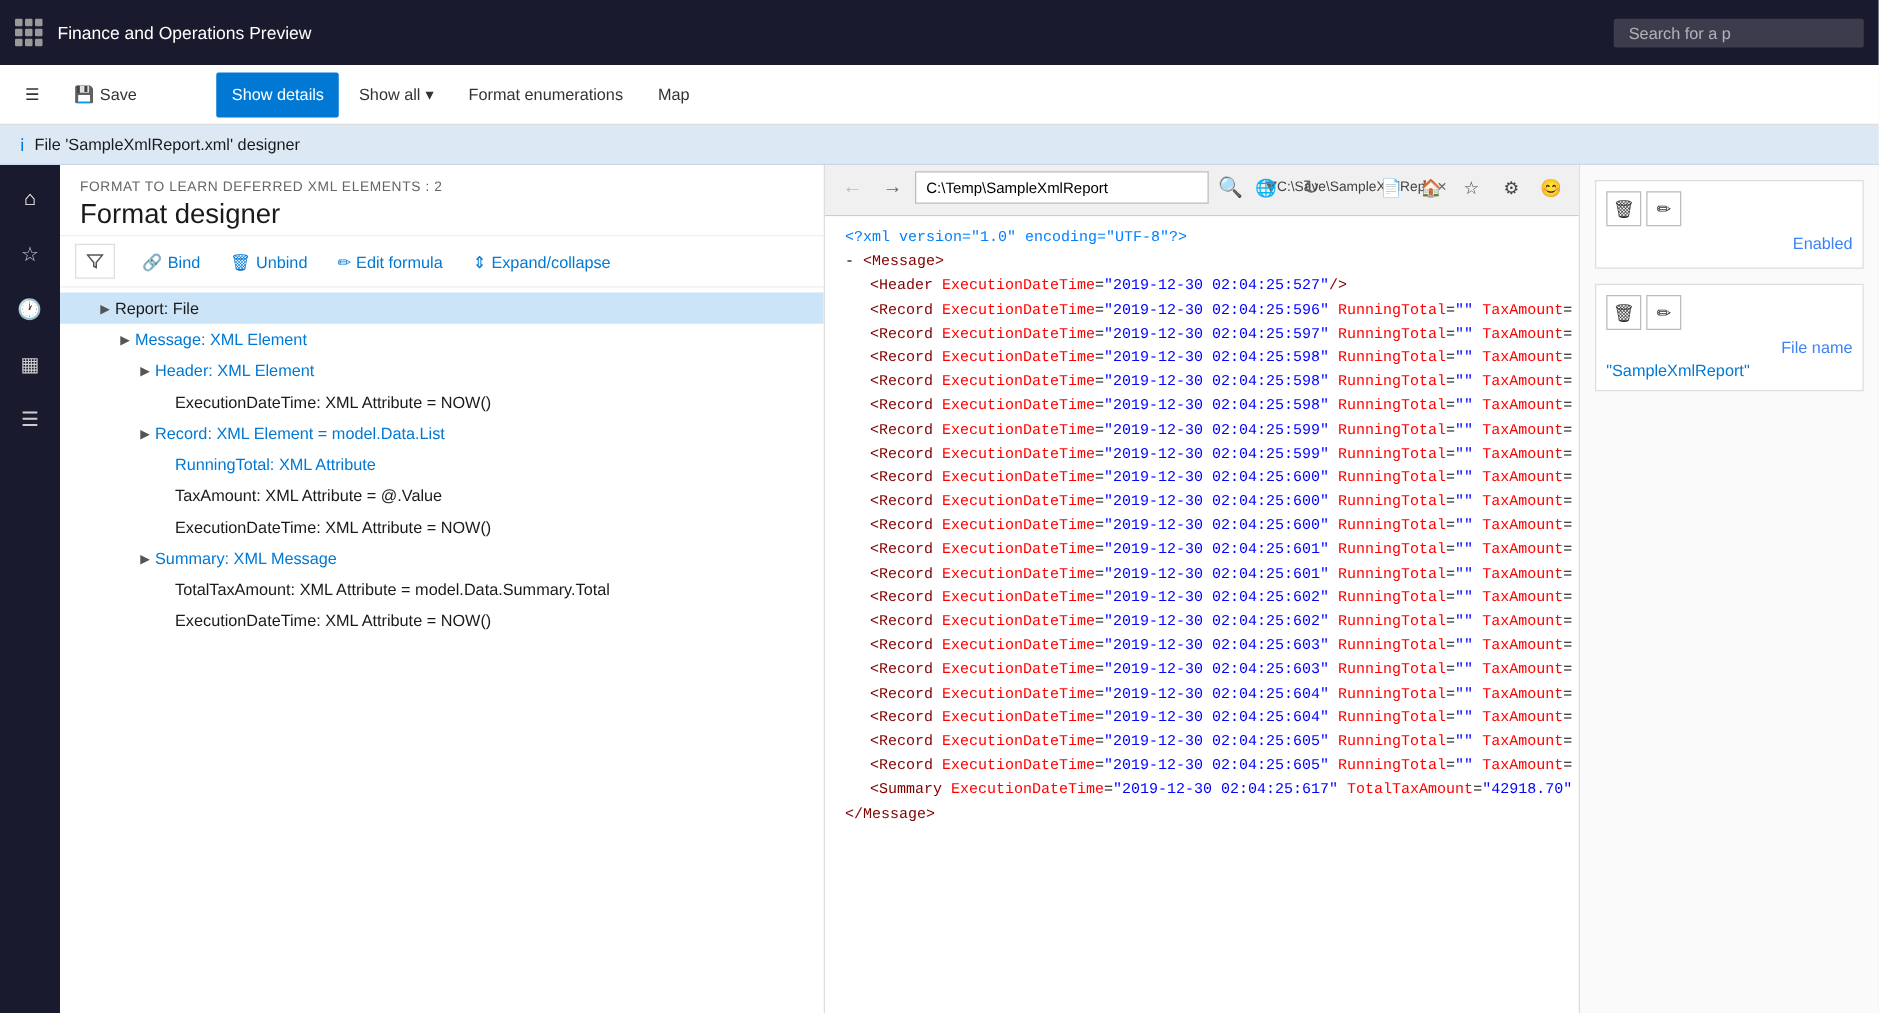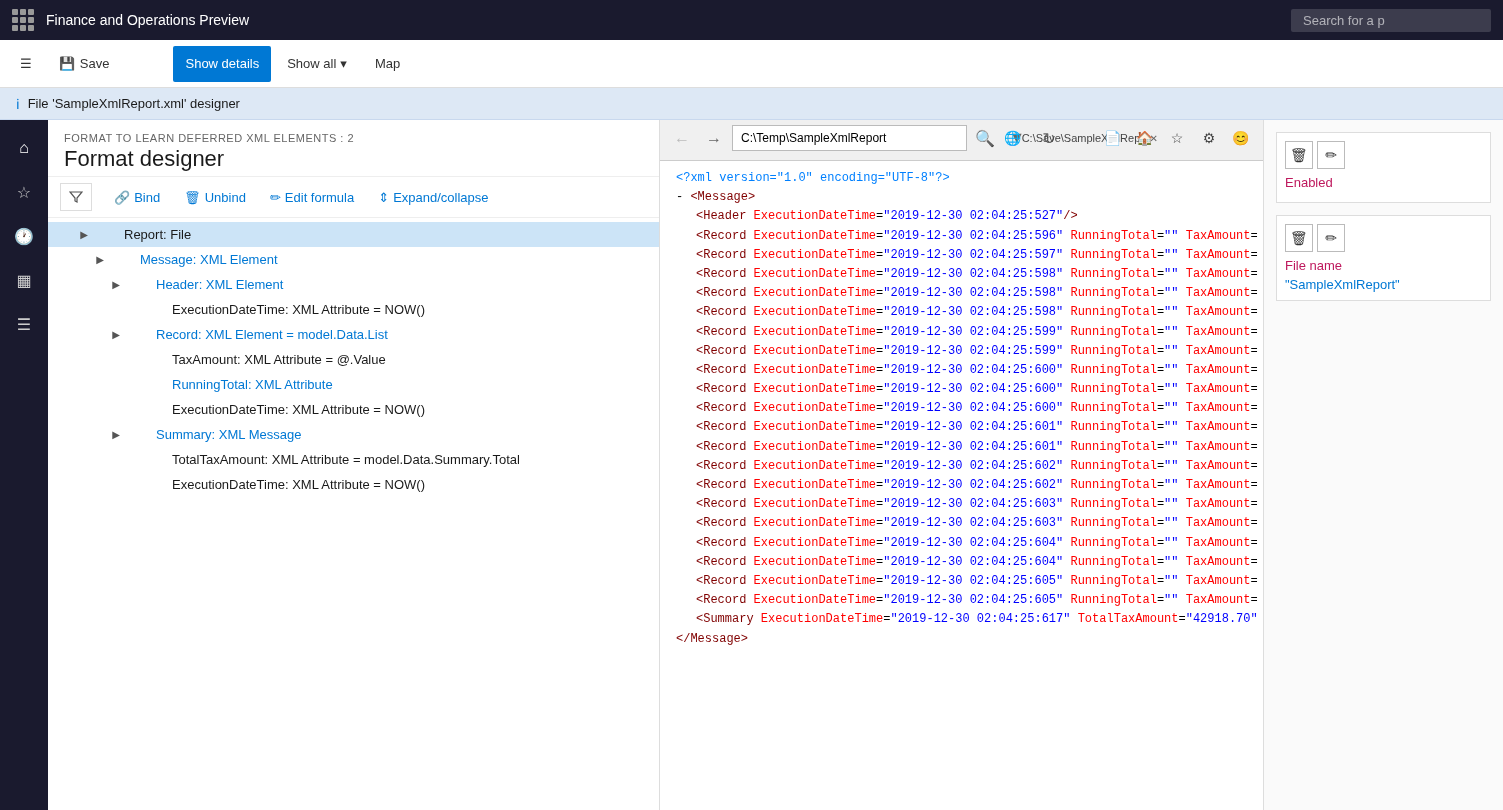--- a/index.html
+++ b/index.html
@@ -2,21 +2,21 @@
 <html><head>
   <meta charset="utf-8">
   <style>
     * { box-sizing: border-box; margin: 0; padding: 0; }
     body { font-family: 'Segoe UI', Arial, sans-serif; font-size: 13px; background: #f0f0f0; overflow: hidden; }
 
     
     .title-bar {
       background: #1a1a2e;
       color: white;
-      height: 40px;
+      height: 52px;
       display: flex;
       align-items: center;
       padding: 0 12px;
       gap: 12px;
     }
     .title-bar-dots {
       display: grid;
       grid-template-columns: repeat(3, 6px);
       gap: 2px;
     }
@@ -163,21 +163,21 @@
     }
     .tree-item {
       padding: 5px 12px 5px 12px;
       cursor: pointer;
       display: flex;
       align-items: center;
       font-size: 13px;
     }
     .tree-item.selected { background: #cce4f7; }
     .tree-arrow { width: 16px; display: inline-block; text-align: center; color: #555; font-size: 10px; }
-    .tree-label { color: #1a1a1a; margin-left: 32px; }
+    .tree-label { color: #1a1a1a; }
     .tree-label.blue { color: #0078d4; }
     .indent1 { padding-left: 28px; }
     .indent2 { padding-left: 44px; }
     .indent3 { padding-left: 60px; }
     .indent4 { padding-left: 76px; }
 
     
     .xml-panel {
       flex: 1;
       background: white;
@@ -281,23 +281,24 @@
       background: white;
       cursor: pointer;
       display: flex;
       align-items: center;
       justify-content: center;
       font-size: 14px;
       color: #333;
     }
     .prop-label {
       font-size: 13px;
-      color: #be185d;
+      color: #3b82f6;
       font-weight: 500;
       margin-bottom: 4px;
+      text-align: right;
     }
     .prop-value {
       font-size: 13px;
       color: #1a1a1a;
     }
     .prop-value.blue { color: #0078d4; }
   </style>
 </head>
 <body>
 
@@ -326,20 +327,23 @@
     <span>Save</span>
   </button>
   <button class="cmd-btn primary">
     <span>Show details</span>
   </button>
   <button class="cmd-btn">
     <span>Show all</span>
     <span>▾</span>
   </button>
   <button class="cmd-btn">
+    <span>Format enumerations</span>
+  </button>
+  <button class="cmd-btn">
     <span>Map</span>
   </button>
 </div>
 
 <div class="notification-bar">
   <span class="notification-icon">ℹ</span>
   <span>File 'SampleXmlReport.xml' designer</span>
 </div>
 
 <div class="main-layout">
@@ -404,26 +408,26 @@
         <span class="tree-label">ExecutionDateTime: XML Attribute = NOW()</span>
       </div>
 
       <div class="tree-item indent3">
         <span class="tree-arrow">▶</span>
         <span class="tree-label blue">Record: XML Element = model.Data.List</span>
       </div>
 
       <div class="tree-item indent4">
         <span class="tree-arrow">&nbsp;</span>
-        <span class="tree-label">TaxAmount: XML Attribute = @.Value</span>
+        <span class="tree-label blue">RunningTotal: XML Attribute</span>
       </div>
 
       <div class="tree-item indent4">
         <span class="tree-arrow">&nbsp;</span>
-        <span class="tree-label blue">RunningTotal: XML Attribute</span>
+        <span class="tree-label">TaxAmount: XML Attribute = @.Value</span>
       </div>
 
       <div class="tree-item indent4">
         <span class="tree-arrow">&nbsp;</span>
         <span class="tree-label">ExecutionDateTime: XML Attribute = NOW()</span>
       </div>
 
       <div class="tree-item indent3">
         <span class="tree-arrow">▶</span>
         <span class="tree-label blue">Summary: XML Message</span>

